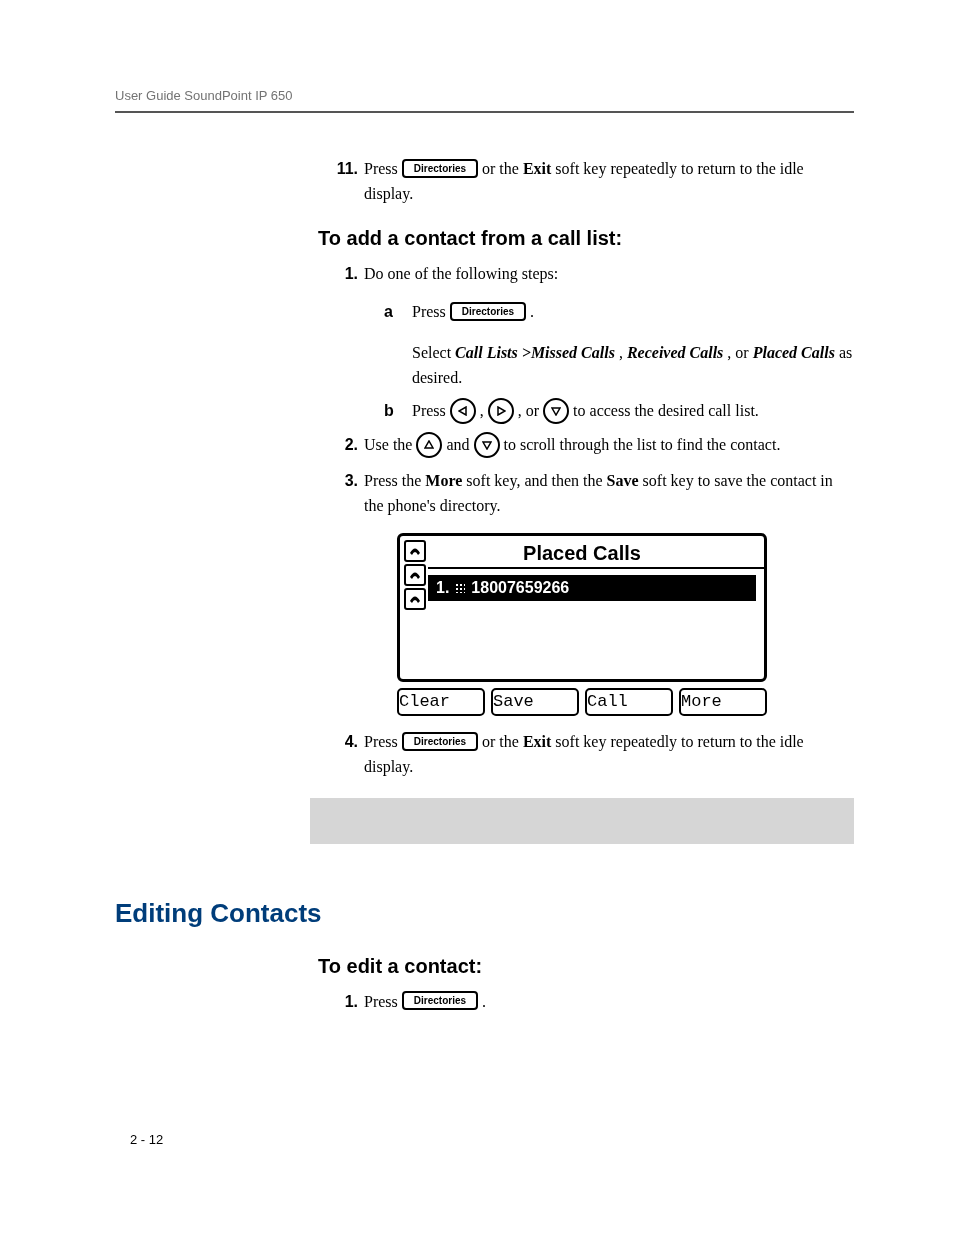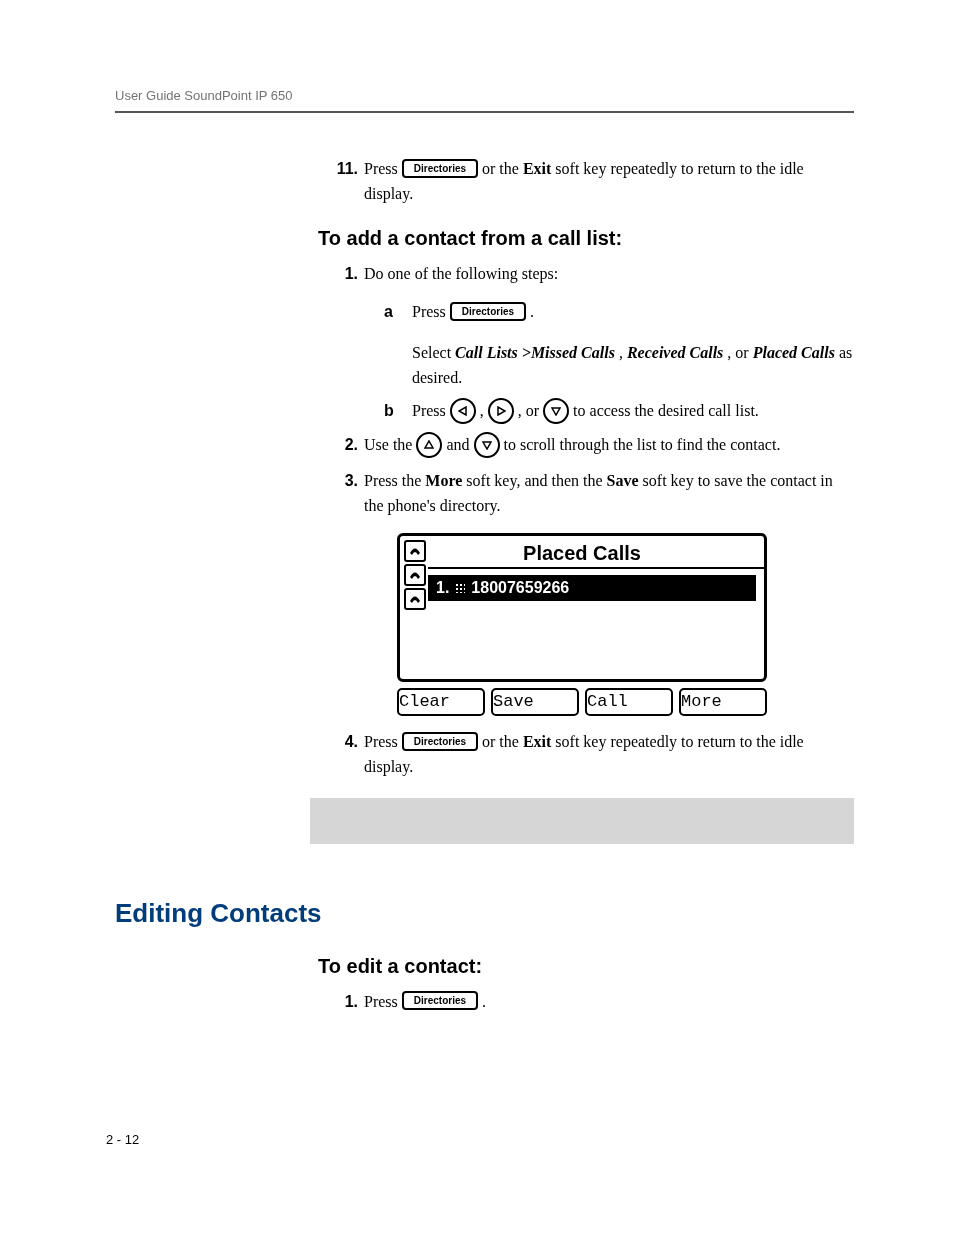--- a/index.html
+++ b/index.html
@@ -184,21 +184,21 @@
   }
   .gray-bar {
     background: #d6d6d6;
     height: 46px;
     margin: 18px 0 6px 0;
   }
   .page-num {
     font-size: 13px;
     position: absolute;
     bottom: 88px;
-    left: 106px;
+    left: 130px;
     font-family: Arial, Helvetica, sans-serif;
   }
   .dot-grid {
     display:inline-block;
     width:10px; height:10px;
     background-image:
       radial-gradient(#fff 1px, transparent 1px),
       radial-gradient(#fff 1px, transparent 1px),
       radial-gradient(#fff 1px, transparent 1px);
     background-size: 4px 4px;

